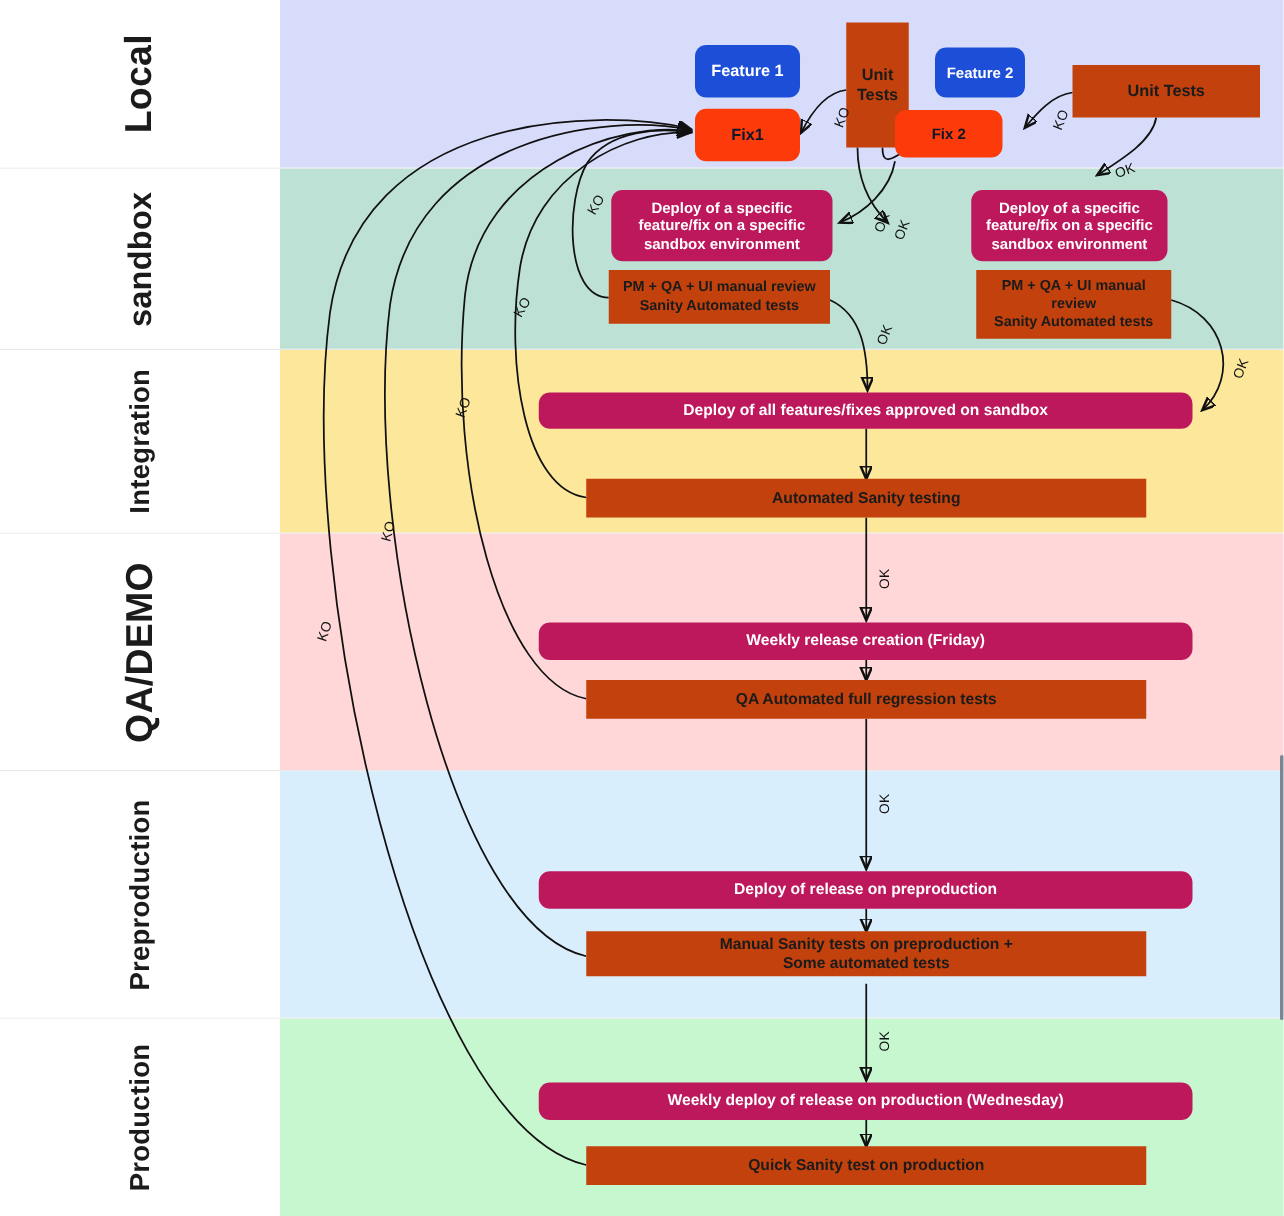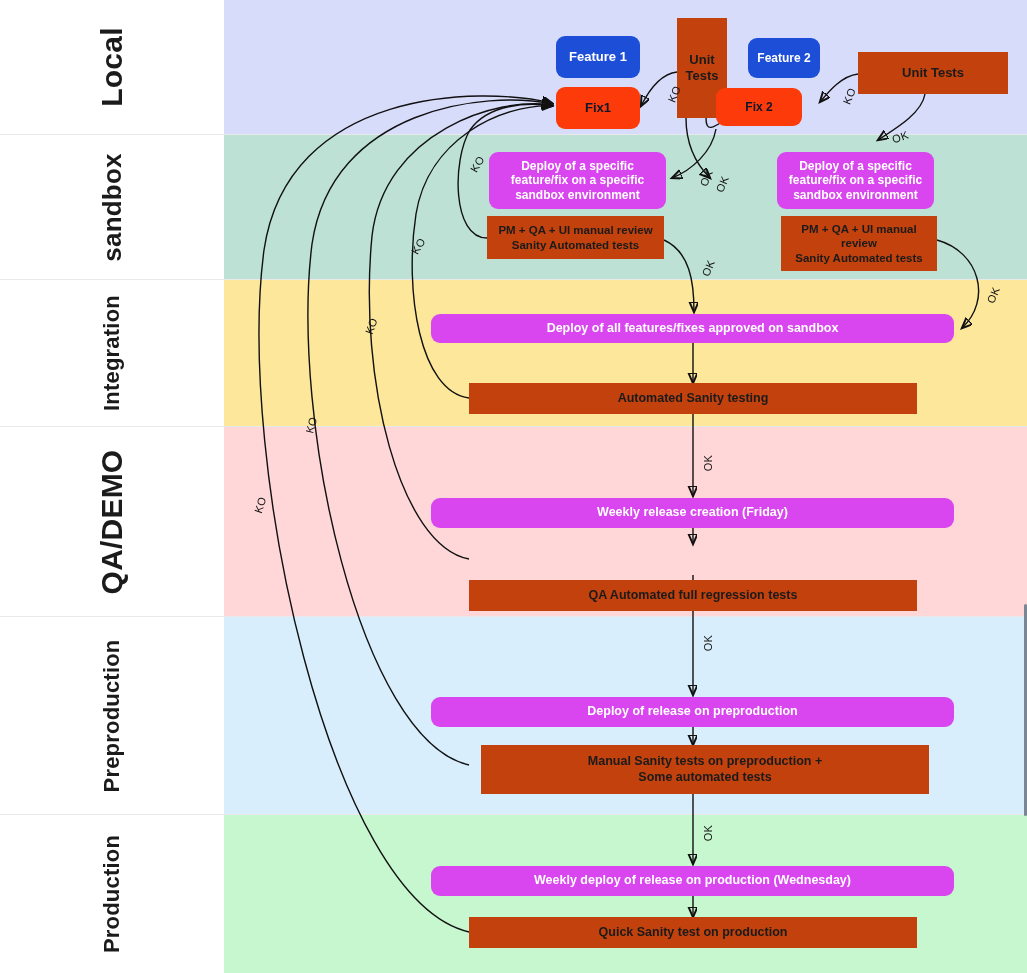--- a/index.html
+++ b/index.html
@@ -64,21 +64,21 @@
     position:absolute;
     box-sizing:border-box;
     display:flex;
     align-items:center;
     justify-content:center;
     text-align:center;
     font-weight:bold;
     line-height:1.22;
     padding:4px 8px;
   }
-  .node.blue{ background:#d946ef; color:#ffffff; border-radius:9px; }
+  .node.blue{ background:#be185d; color:#ffffff; border-radius:9px; }
   .node.green{ background:#1d4ed8; color:#ffffff; border-radius:9px; }
   .node.red{ background:#fc3a0a; color:#0f172a; border-radius:9px; }
   .node.white{ background:#c2410c; color:#1b1b1b; border-radius:0; }
 
   
   .edge-label{
     position:absolute;
     font-size:11px;
     font-weight:normal;
     color:#111111;
@@ -218,27 +218,27 @@
       </div>
       <div class="node blue" style="left: 431px; top: 314px; width: 523px; height: 29px; font-size: 12.5px;">
         <span style="white-space: pre-line;">Deploy of all features/fixes approved on sandbox</span>
       </div>
       <div class="node white" style="left: 469px; top: 383px; width: 448px; height: 31px; font-size: 12.5px;">
         <span style="white-space: pre-line;">Automated Sanity testing</span>
       </div>
       <div class="node blue" style="left: 431px; top: 498px; width: 523px; height: 30px; font-size: 12.5px;">
         <span style="white-space: pre-line;">Weekly release creation (Friday)</span>
       </div>
-      <div class="node white" style="left: 469px; top: 544px; width: 448px; height: 31px; font-size: 12.5px; margin-top: 36px;">
+      <div class="node white" style="left: 469px; top: 544px; width: 448px; height: 31px; font-size: 12.5px;">
         <span style="white-space: pre-line;">QA Automated full regression tests</span>
       </div>
       <div class="node blue" style="left: 431px; top: 697px; width: 523px; height: 30px; font-size: 12.5px;">
         <span style="white-space: pre-line;">Deploy of release on preproduction</span>
       </div>
-      <div class="node white" style="left: 469px; top: 745px; width: 448px; height: 49px; font-size: 12.5px; margin-left: 12px;">
+      <div class="node white" style="left: 469px; top: 745px; width: 448px; height: 36px; font-size: 12.5px;">
         <span style="white-space: pre-line;">Manual Sanity tests on preproduction +
 Some automated tests</span>
       </div>
       <div class="node blue" style="left: 431px; top: 866px; width: 523px; height: 30px; font-size: 12.5px;">
         <span style="white-space: pre-line;">Weekly deploy of release on production (Wednesday)</span>
       </div>
       <div class="node white" style="left: 469px; top: 917px; width: 448px; height: 31px; font-size: 12.5px;">
         <span style="white-space: pre-line;">Quick Sanity test on production</span>
       </div>
     </div>

